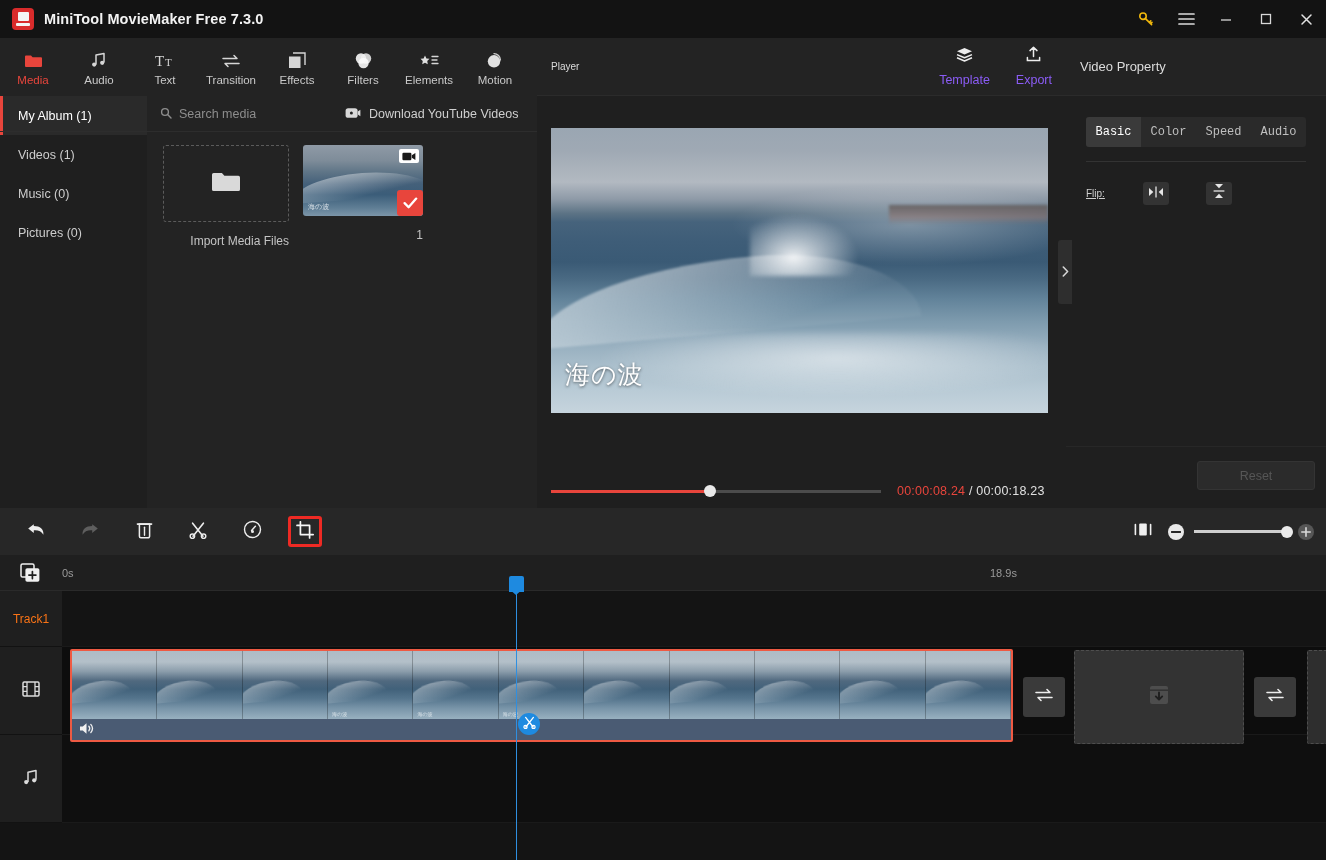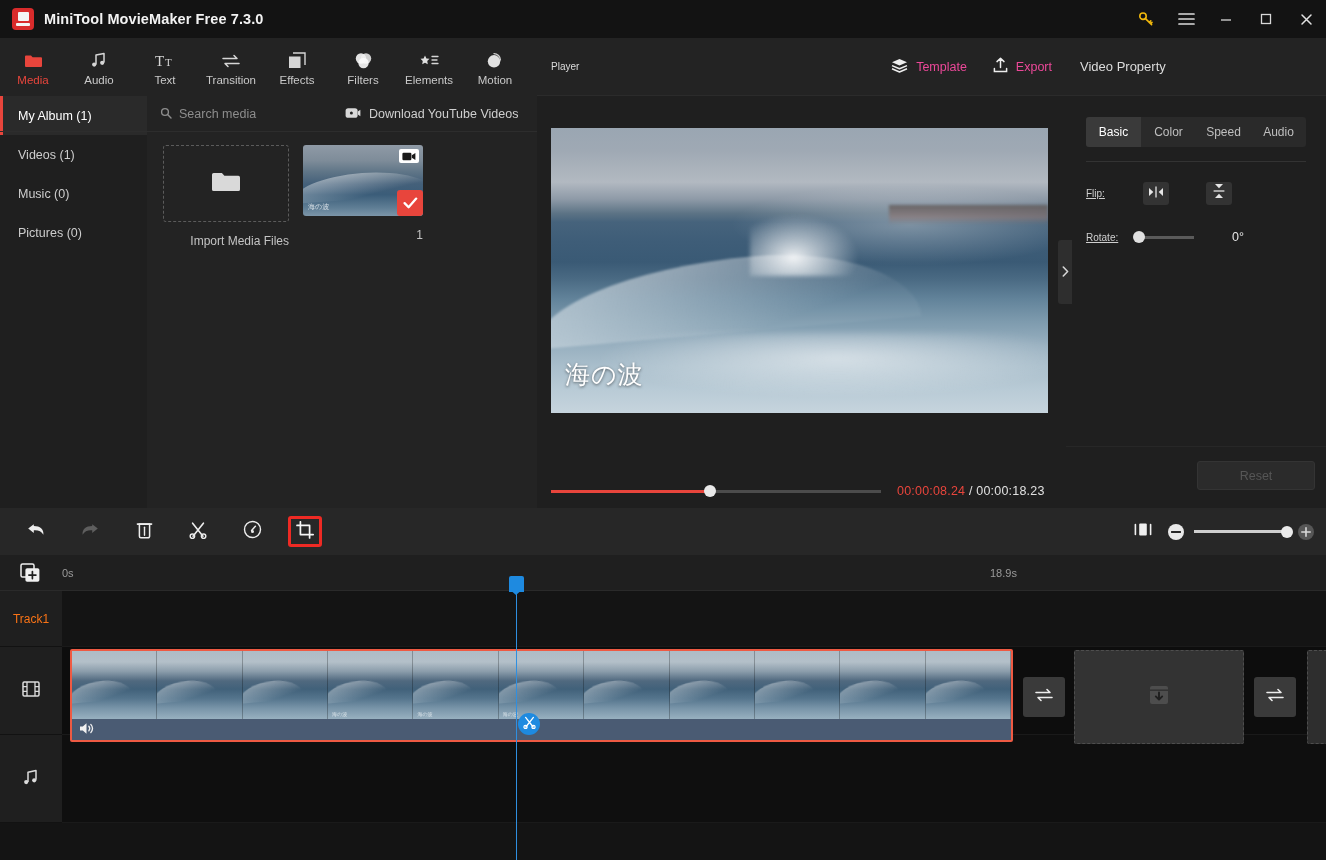--- a/index.html
+++ b/index.html
@@ -131,21 +131,21 @@
   .player {
     position: absolute; left: 537px; top: 38px; width: 529px; height: 470px;
     background: #1f1f1f;
   }
   .player-head {
     height: 58px; display: flex; align-items: center; padding: 0 14px 0 8px;
     background: #232323; border-bottom: 1px solid #2b2b2b;
   }
   .player-head .ptitle { font-size: 10px; color: #dcdcdc; margin-left: 6px; }
   .head-actions { margin-left: auto; display: flex; align-items: center; gap: 26px; }
-  .head-action { display: flex; align-items: center; gap: 8px; font-size: 12.5px; color: #ec4899; }
+  .head-action { display: flex; align-items: center; gap: 8px; font-size: 12.5px; color: #8b5cf6; flex-direction: column; }
 
   .video-wrap {
     position: absolute; left: 14px; top: 90px; width: 497px; height: 285px;
     background: #000;
   }
   .video-img {
     position: absolute; inset: 0; overflow: hidden;
     background:
       radial-gradient(ellipse 55% 22% at 72% 34%, rgba(255,255,255,.30), rgba(255,255,255,0) 65%),
       linear-gradient(180deg,
@@ -222,21 +222,21 @@
   .props-head {
     height: 58px; display: flex; align-items: center; padding-left: 14px;
     background: #232323; border-bottom: 1px solid #2b2b2b; font-size: 13px; color: #dcdcdc;
   }
   .props-tabs {
     margin: 21px 20px 0 20px; height: 30px; background: #2a2a2a; border-radius: 3px;
     display: flex; align-items: center; overflow: hidden;
   }
   .ptab {
     flex: 1; height: 42px; display: flex; align-items: center; justify-content: center;
-    font-size: 12px; color: #bfbfbf;
+    font-size: 12px; color: #bfbfbf; font-family: Liberation Mono, monospace;
   }
   .ptab.active { background: #3a3a3a; color: #fff; border-radius: 3px; }
   .props-divider { margin: 14px 20px 0 20px; height: 1px; background: #333333; }
   .prop-row { display: flex; align-items: center; padding: 0 20px; margin-top: 18px; height: 26px; }
   .prop-label { width: 46px; font-size: 10px; color: #cfcfcf; text-decoration: underline; }
   .flip-btn {
     width: 26px; height: 23px; background: #333333; border-radius: 3px;
     display: flex; align-items: center; justify-content: center; color: #e5e5e5;
   }
   .rot-track { width: 56px; height: 3px; background: #5a5a5a; position: relative; margin-left: 6px; }
@@ -691,27 +691,20 @@
         <span>
           <svg width="12" height="16" viewBox="0 0 12 16">
               <path d="M2 1h8L6 5.3z" fill="#e5e5e5"></path>
               <path d="M0.6 8h10.8" stroke="#e5e5e5" stroke-width="1.3"></path>
               <path d="M2 15h8l-4-4.3z" fill="#e5e5e5"></path>
             </svg>
         </span>
       </div>
     </div>
 
-    <div class="prop-row">
-      <div class="prop-label">Rotate:</div>
-      <div class="rot-track">
-        <div class="rot-knob"></div>
-      </div>
-      <div class="rot-val">0°</div>
-    </div>
   </div>
   <div class="props-footer-sep"></div>
   <div class="reset-btn">Reset</div>
 
   <div class="toolbar">
     <div class="tbtn">
       <span>
         <svg width="20" height="17" viewBox="0 0 20 17">
             <path d="M7.8 3.2L2.2 7.6l5.6 4.4V9.3c4.6-.3 7.6 1 9.6 4.5.5-6-3.3-8.6-9.6-8.8z" fill="#ededed"></path>
           </svg>

